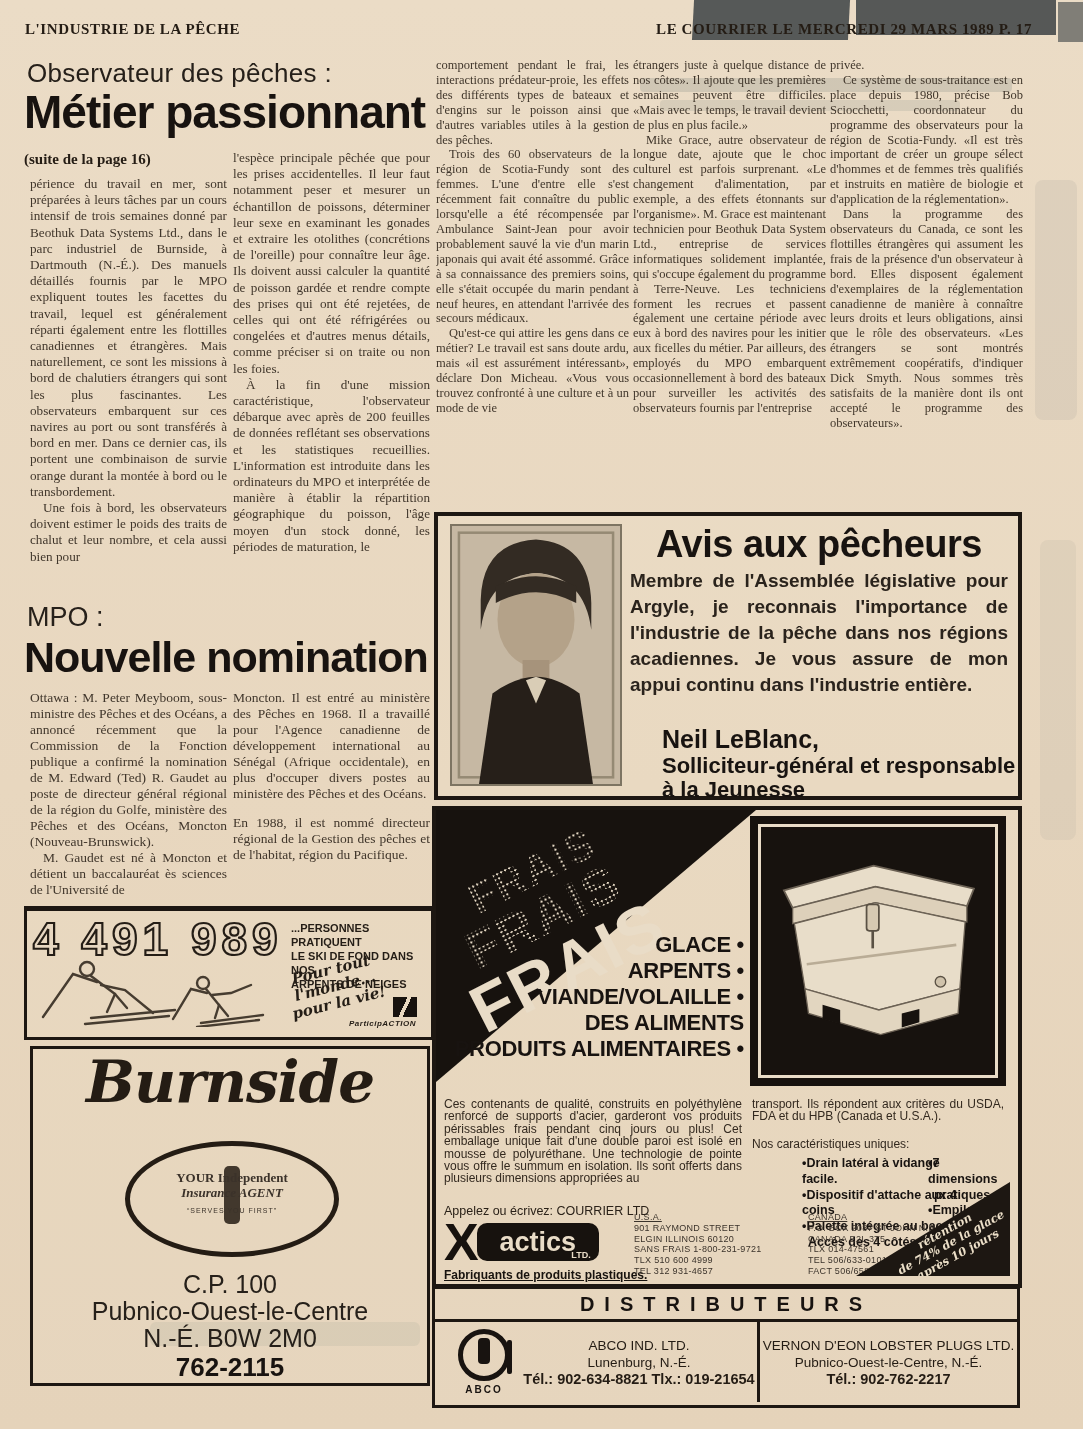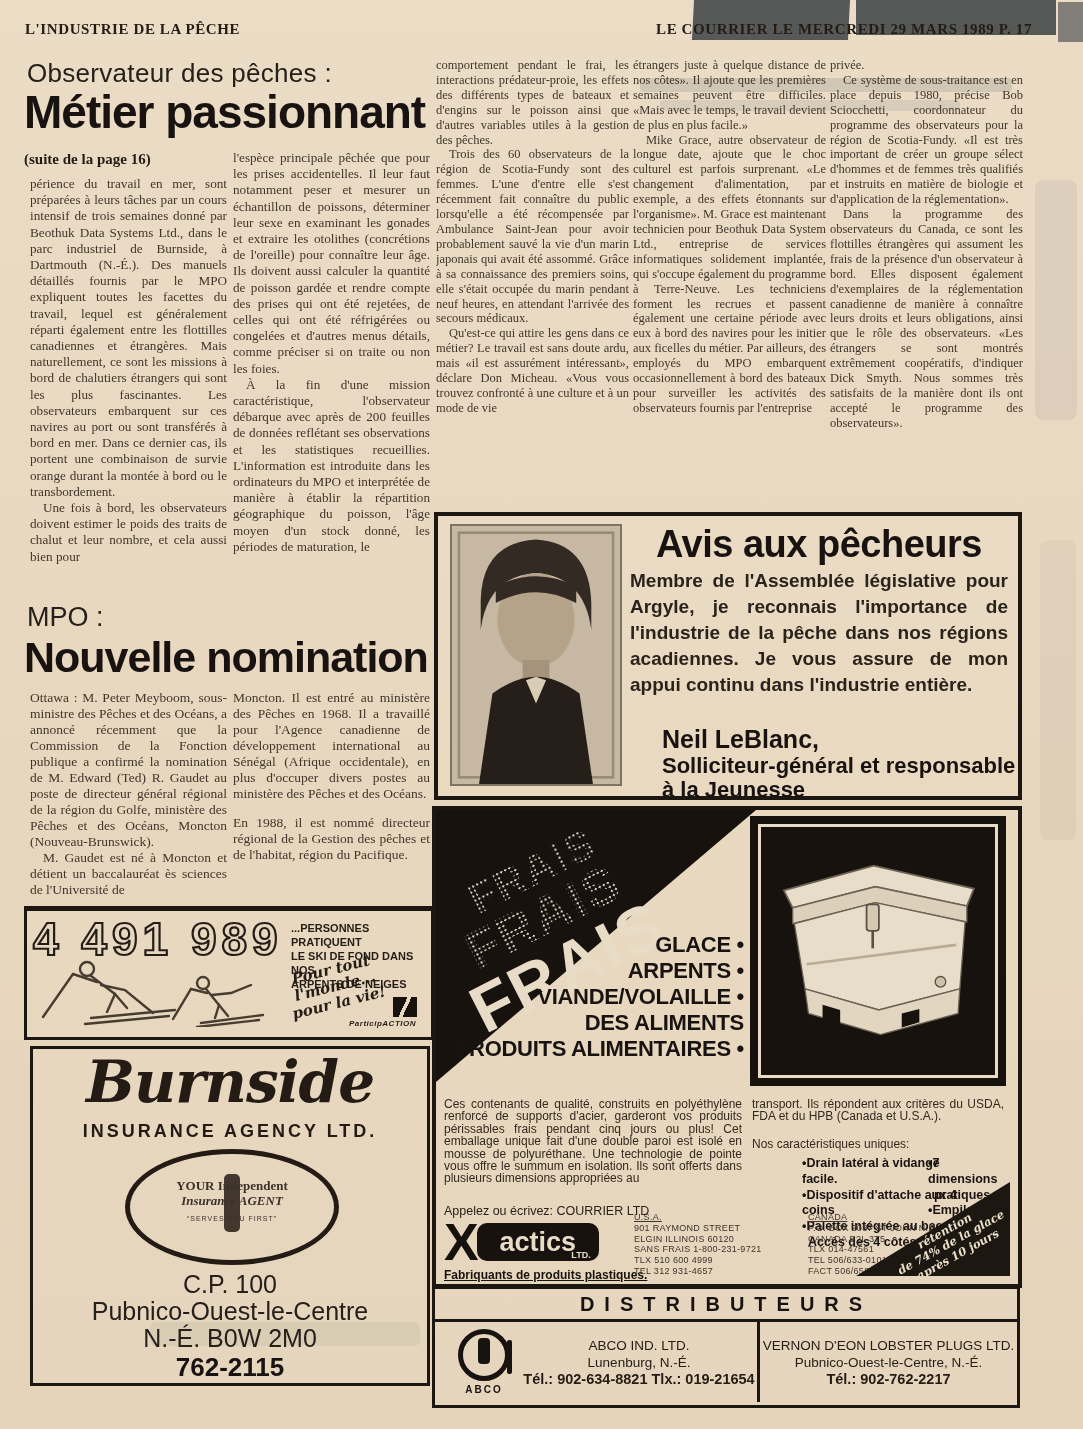--- a/index.html
+++ b/index.html
@@ -205,22 +205,21 @@
     <div class="abs ski-slogan" style="left:242px;top:50px;width:132px;">
       <div>Pour tout l'monde...</div>
       <div>pour la vie!</div>
     </div>
     <div class="abs pa-glyph" style="left:366px;top:86px;"></div>
     <div class="abs ski-brand" style="left:322px;top:108px;">ParticipACTION</div>
   </div>
 
   <div class="adbox adbox3" style="left:30px;top:1046px;width:394px;height:334px;">
     <div class="abs sea-name" style="left:0;top:2px;width:100%;">Burnside</div>
-    <div class="abs sea-sub" style="left:0;top:72px;width:100%;">INSURANCE AGENCY LTD.</div>
-    <div class="abs sea-badge" style="left:92px;top:100px;width:204px;height:106px;">
+    <div class="abs sea-badge" style="left:92px;top:92px;width:204px;height:106px;">
       <div class="capsule"></div>
       <div class="sea-b1">YOUR Independent</div>
       <div class="sea-b2">Insurance AGENT</div>
       <div class="sea-b3">“SERVES YOU FIRST”</div>
     </div>
     <div class="abs sea-addr" style="left:0;top:222px;width:100%;">C.P. 100</div>
     <div class="abs sea-addr" style="left:0;top:249px;width:100%;">Pubnico-Ouest-le-Centre</div>
     <div class="abs sea-addr" style="left:0;top:276px;width:100%;">N.-É.    B0W 2M0</div>
     <div class="abs sea-phone" style="left:0;top:304px;width:100%;">762-2115</div>
   </div>

